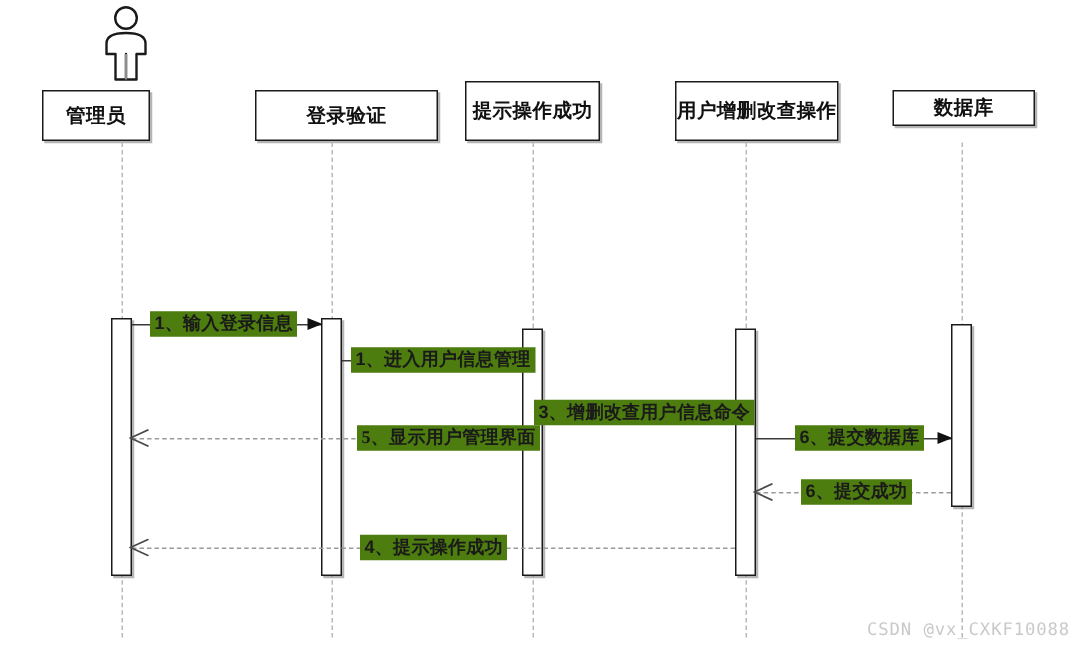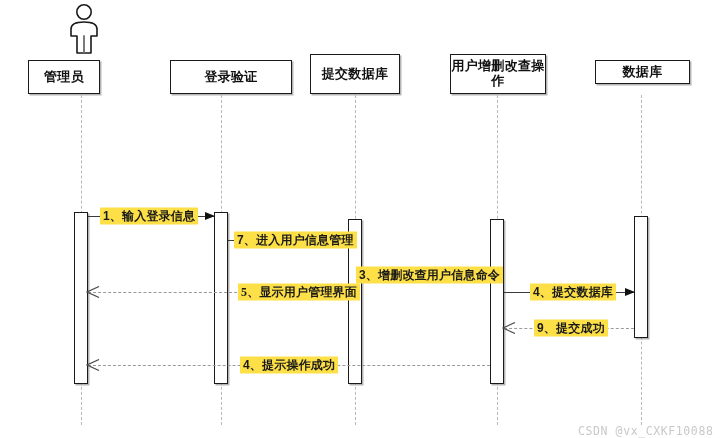--- a/index.html
+++ b/index.html
@@ -54,34 +54,33 @@
     border-left:10px solid #111111;
   }
   .head.open-l{
     width:12px;height:12px;margin-top:-6px;margin-left:0;
   }
   .head.open-l svg{display:block;}
 
   .msg .label{
     position:absolute;top:0;
     transform:translateY(-50%);
-    background:#fde047;
+    background:#4d7c0f;
     padding:0 3px;
     font-size:12px;color:#1a1a1a;font-weight:bold;
     white-space:nowrap;letter-spacing:0.2px;
   }
   .msg .label.above{transform:translateY(-150%);}
 
   
   .watermark{
     position:absolute;
     font-size:11.5px;color:#c9c9c9;
     letter-spacing:0.6px;white-space:nowrap;
     font-family:"DejaVu Sans Mono","Liberation Mono",monospace;
-    margin-top:12px;
   }
 </style>
 </head>
 <body>
 
 <div id="canvas">
 
   <div class="actor" style="left:62px;top:3px;">
     <svg width="44" height="52" viewBox="0 0 44 52" aria-hidden="true">
       <circle cx="22" cy="9" r="7.2" fill="#ffffff" stroke="#1a1a1a" stroke-width="1.6"></circle>
@@ -99,27 +98,27 @@
 
   <div class="lifeline">
     <div class="ll-box" style="left:170px;top:60px;width:122px;height:34px;">
       <span>登录验证</span>
     </div>
     <div class="ll-stem" style="left:221px;top:95px;height:330px;"></div>
   </div>
 
   <div class="lifeline">
     <div class="ll-box" style="left:310px;top:54px;width:90px;height:40px;">
-      <span>提交数据库</span>
+      <span>提示操作成功</span>
     </div>
     <div class="ll-stem" style="left:355px;top:95px;height:330px;"></div>
   </div>
 
   <div class="lifeline">
-    <div class="ll-box" style="left:450px;top:54px;width:96px;height:40px;">
+    <div class="ll-box" style="left:450px;top:54px;width:109px;height:40px;">
       <span>用户增删改查操作</span>
     </div>
     <div class="ll-stem" style="left:497px;top:95px;height:330px;"></div>
   </div>
 
   <div class="lifeline">
     <div class="ll-box" style="left:595px;top:60px;width:95px;height:24px;">
       <span>数据库</span>
     </div>
     <div class="ll-stem" style="left:641px;top:95px;height:330px;"></div>
@@ -133,52 +132,52 @@
 
   <div class="msg solid" style="left:88px;top:216px;width:126px;">
     <div class="line"></div>
     <div class="head filled-r" style="right:-1px;"></div>
     <div class="label" style="left:12px;">1、输入登录信息</div>
   </div>
 
   <div class="msg solid" style="left:228px;top:240px;width:120px;">
     <div class="line"></div>
     <div class="head filled-r" style="right:-1px;"></div>
-    <div class="label" style="left:6px;">7、进入用户信息管理</div>
+    <div class="label" style="left:6px;">1、进入用户信息管理</div>
   </div>
 
   <div class="msg solid" style="left:362px;top:292px;width:128px;">
     <div class="line" style="border-top:none;"></div>
     <div class="label above" style="left:-6px;">3、增删改查用户信息命令</div>
   </div>
 
   <div class="msg solid" style="left:504px;top:292px;width:130px;">
     <div class="line"></div>
     <div class="head filled-r" style="right:-1px;"></div>
-    <div class="label" style="left:26px;">4、提交数据库</div>
+    <div class="label" style="left:26px;">6、提交数据库</div>
   </div>
 
   <div class="msg ret" style="left:88px;top:292px;width:260px;">
     <div class="line"></div>
     <div class="head open-l" style="left:-2px;">
       <svg width="14" height="12" viewBox="0 0 14 12">
         <path d="M13 0.5 L1 6 L13 11.5" fill="none" stroke="#4a4a4a" stroke-width="1.2"></path>
       </svg>
     </div>
     <div class="label" style="left:150px;font-family:Liberation Serif, serif;">5、显示用户管理界面</div>
   </div>
 
   <div class="msg ret" style="left:504px;top:328px;width:130px;">
     <div class="line"></div>
     <div class="head open-l" style="left:-2px;">
       <svg width="14" height="12" viewBox="0 0 14 12">
         <path d="M13 0.5 L1 6 L13 11.5" fill="none" stroke="#4a4a4a" stroke-width="1.2"></path>
       </svg>
     </div>
-    <div class="label" style="left:30px;">9、提交成功</div>
+    <div class="label" style="left:30px;">6、提交成功</div>
   </div>
 
   <div class="msg ret" style="left:88px;top:365px;width:402px;">
     <div class="line"></div>
     <div class="head open-l" style="left:-2px;">
       <svg width="14" height="12" viewBox="0 0 14 12">
         <path d="M13 0.5 L1 6 L13 11.5" fill="none" stroke="#4a4a4a" stroke-width="1.2"></path>
       </svg>
     </div>
     <div class="label" style="left:152px;">4、提示操作成功</div>

